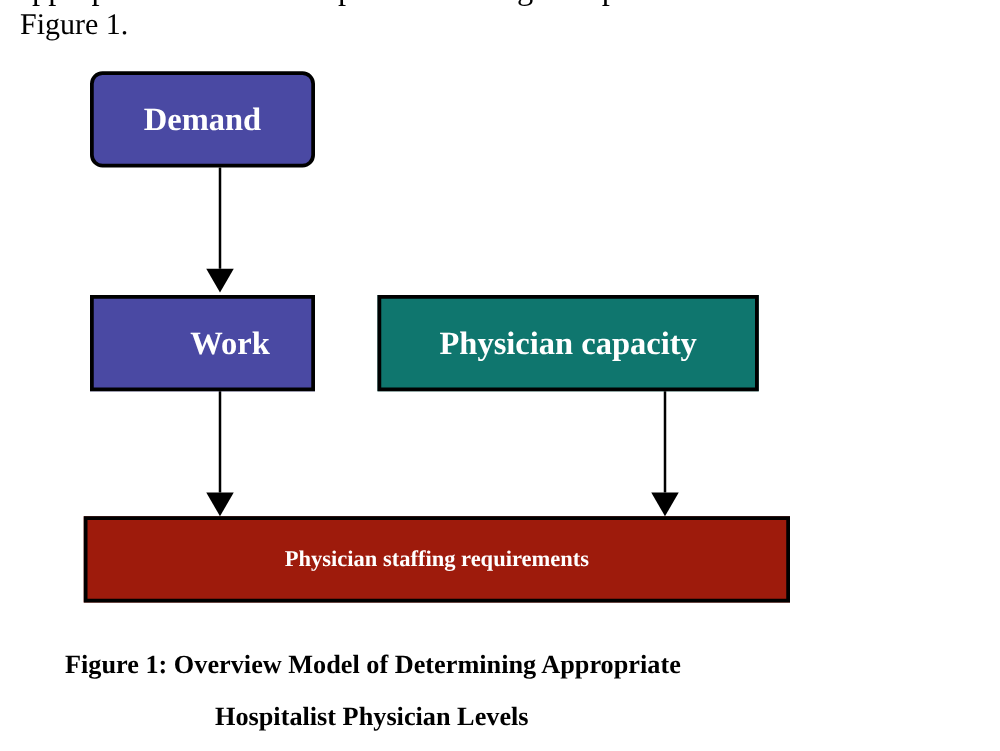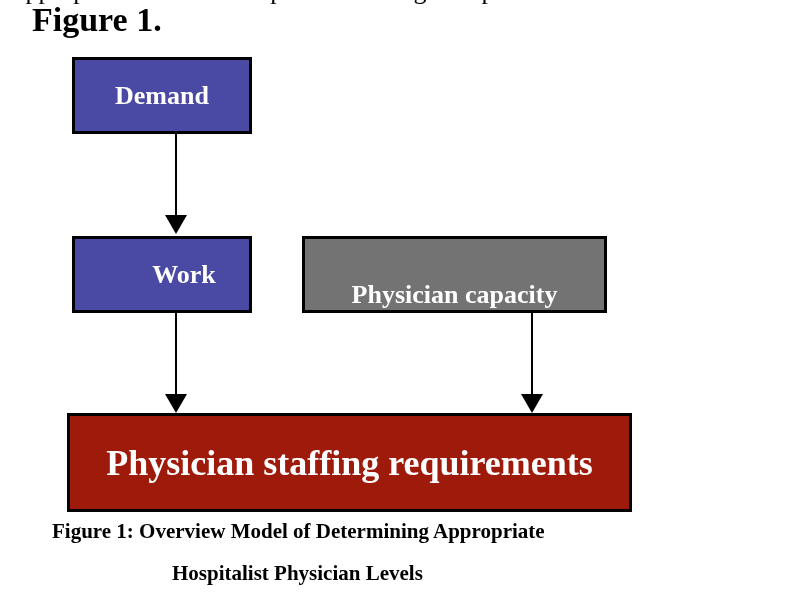--- a/index.html
+++ b/index.html
@@ -19,40 +19,39 @@
     overflow: hidden;
   }
   .clip-line span {
     display: block;
     margin-top: -24px;
     font-size: 26px;
     white-space: nowrap;
   }
 
   .figure-ref {
-    position: absolute; left: 32px; top: 4px;
-    font-size: 34px;
+    position: absolute; left: 16px; top: 4px;
+    font-size: 24px;
     line-height: 32px;
-    font-weight: bold;
   }
 
   .box {
     position: absolute;
     box-sizing: border-box;
     border: 3px solid #000000;
     display: flex; align-items: center; justify-content: center;
     color: #ffffff;
     font-weight: bold;
     font-size: 26px;
     text-align: center;
   }
-  .box-demand   { left: 72px;  top: 57px;  width: 180px; height: 77px; }
+  .box-demand   { left: 72px;  top: 57px;  width: 180px; height: 77px; border-radius: 10px; }
   .box-work     { left: 72px;  top: 236px; width: 180px; height: 77px; padding-left: 44px; }
   .box-capacity { left: 302px; top: 236px; width: 305px; height: 77px; }
-  .box-req      { left: 67px;  top: 413px; width: 565px; height: 99px; font-size: 36px; }
+  .box-req      { left: 67px;  top: 413px; width: 565px; height: 69px; font-size: 18px; }
 
   .arrow-line {
     position: absolute;
     width: 2px;
     background: #000000;
   }
   .arrow-head {
     position: absolute;
     width: 0; height: 0;
     border-left: 11px solid transparent;
@@ -85,21 +84,21 @@
 <div class="figure-ref">Figure 1.</div>
 
 <div class="box box-demand" style="background-color: rgb(74, 73, 163);">
   <span>Demand</span>
 </div>
 
 <div class="box box-work" style="background-color: rgb(74, 73, 163);">
   <span>Work</span>
 </div>
 
-<div class="box box-capacity" style="background-color: #737373; align-items: flex-end;">
+<div class="box box-capacity" style="background-color: #0f766e;">
   <span>Physician capacity</span>
 </div>
 
 <div class="box box-req" style="background-color: rgb(158, 27, 12);">
   <span>Physician staffing requirements</span>
 </div>
 
 <div class="arrow-line a1-line"></div>
 <div class="arrow-head a1-head"></div>
 

